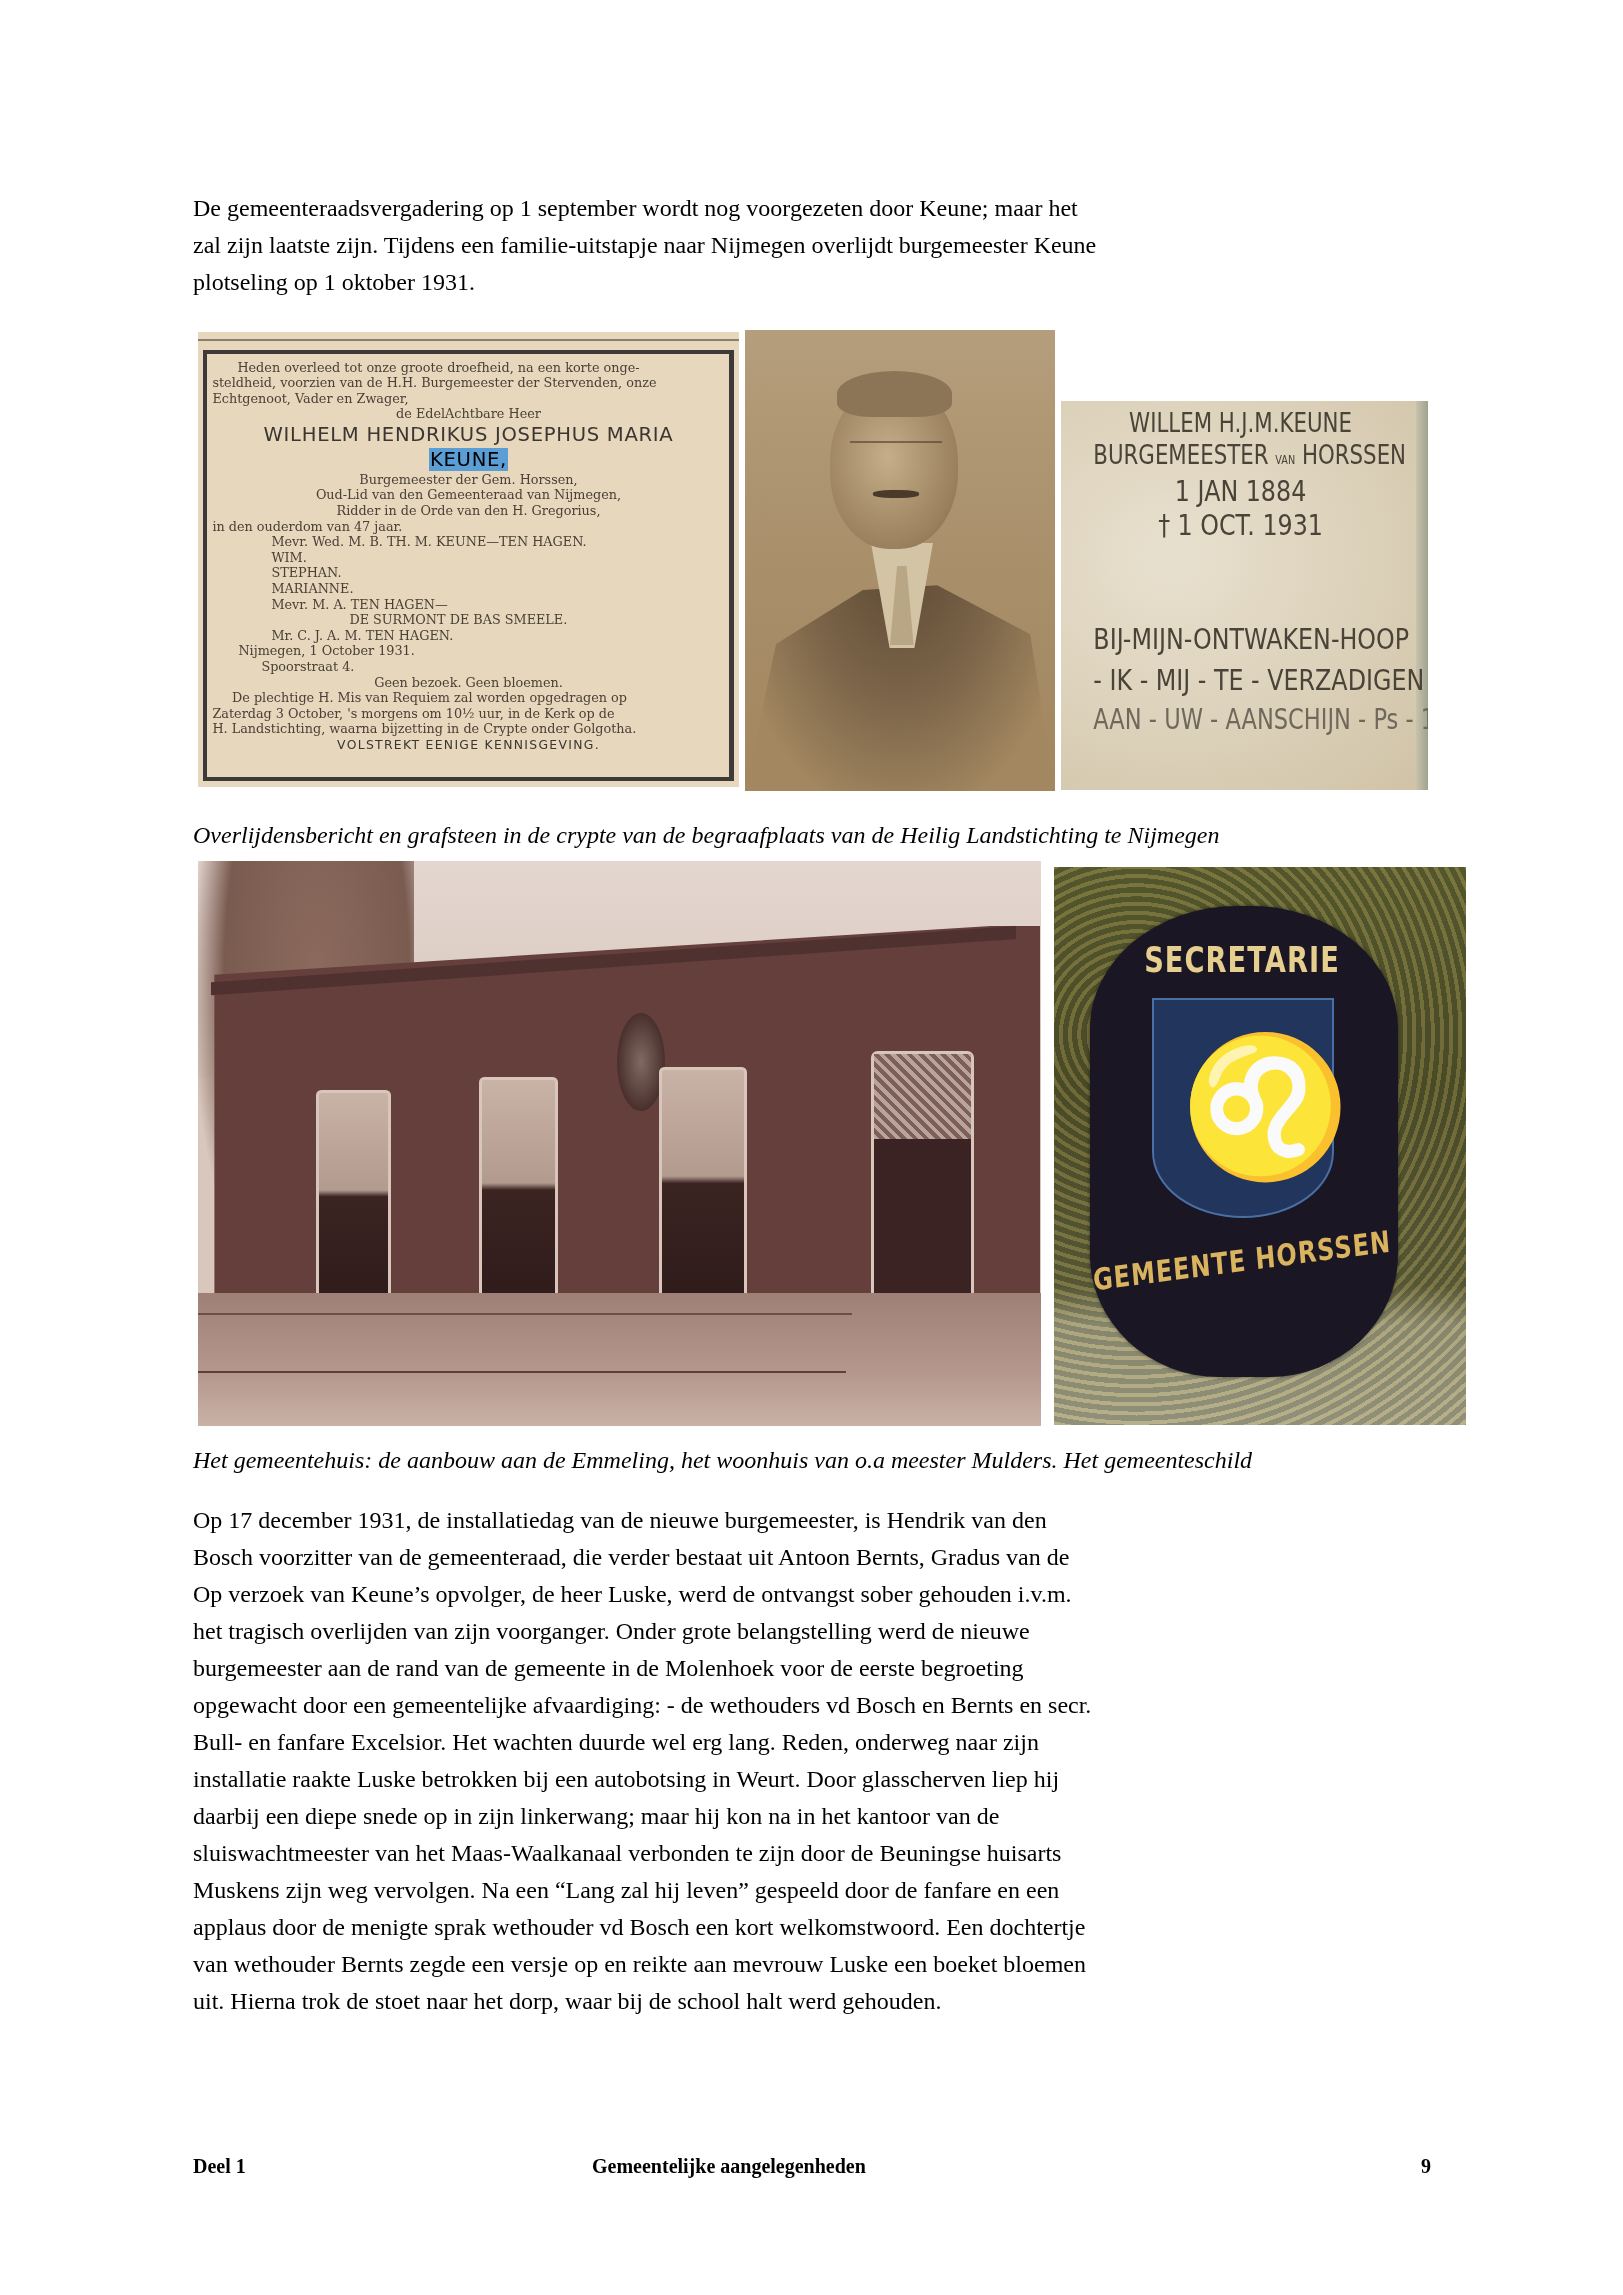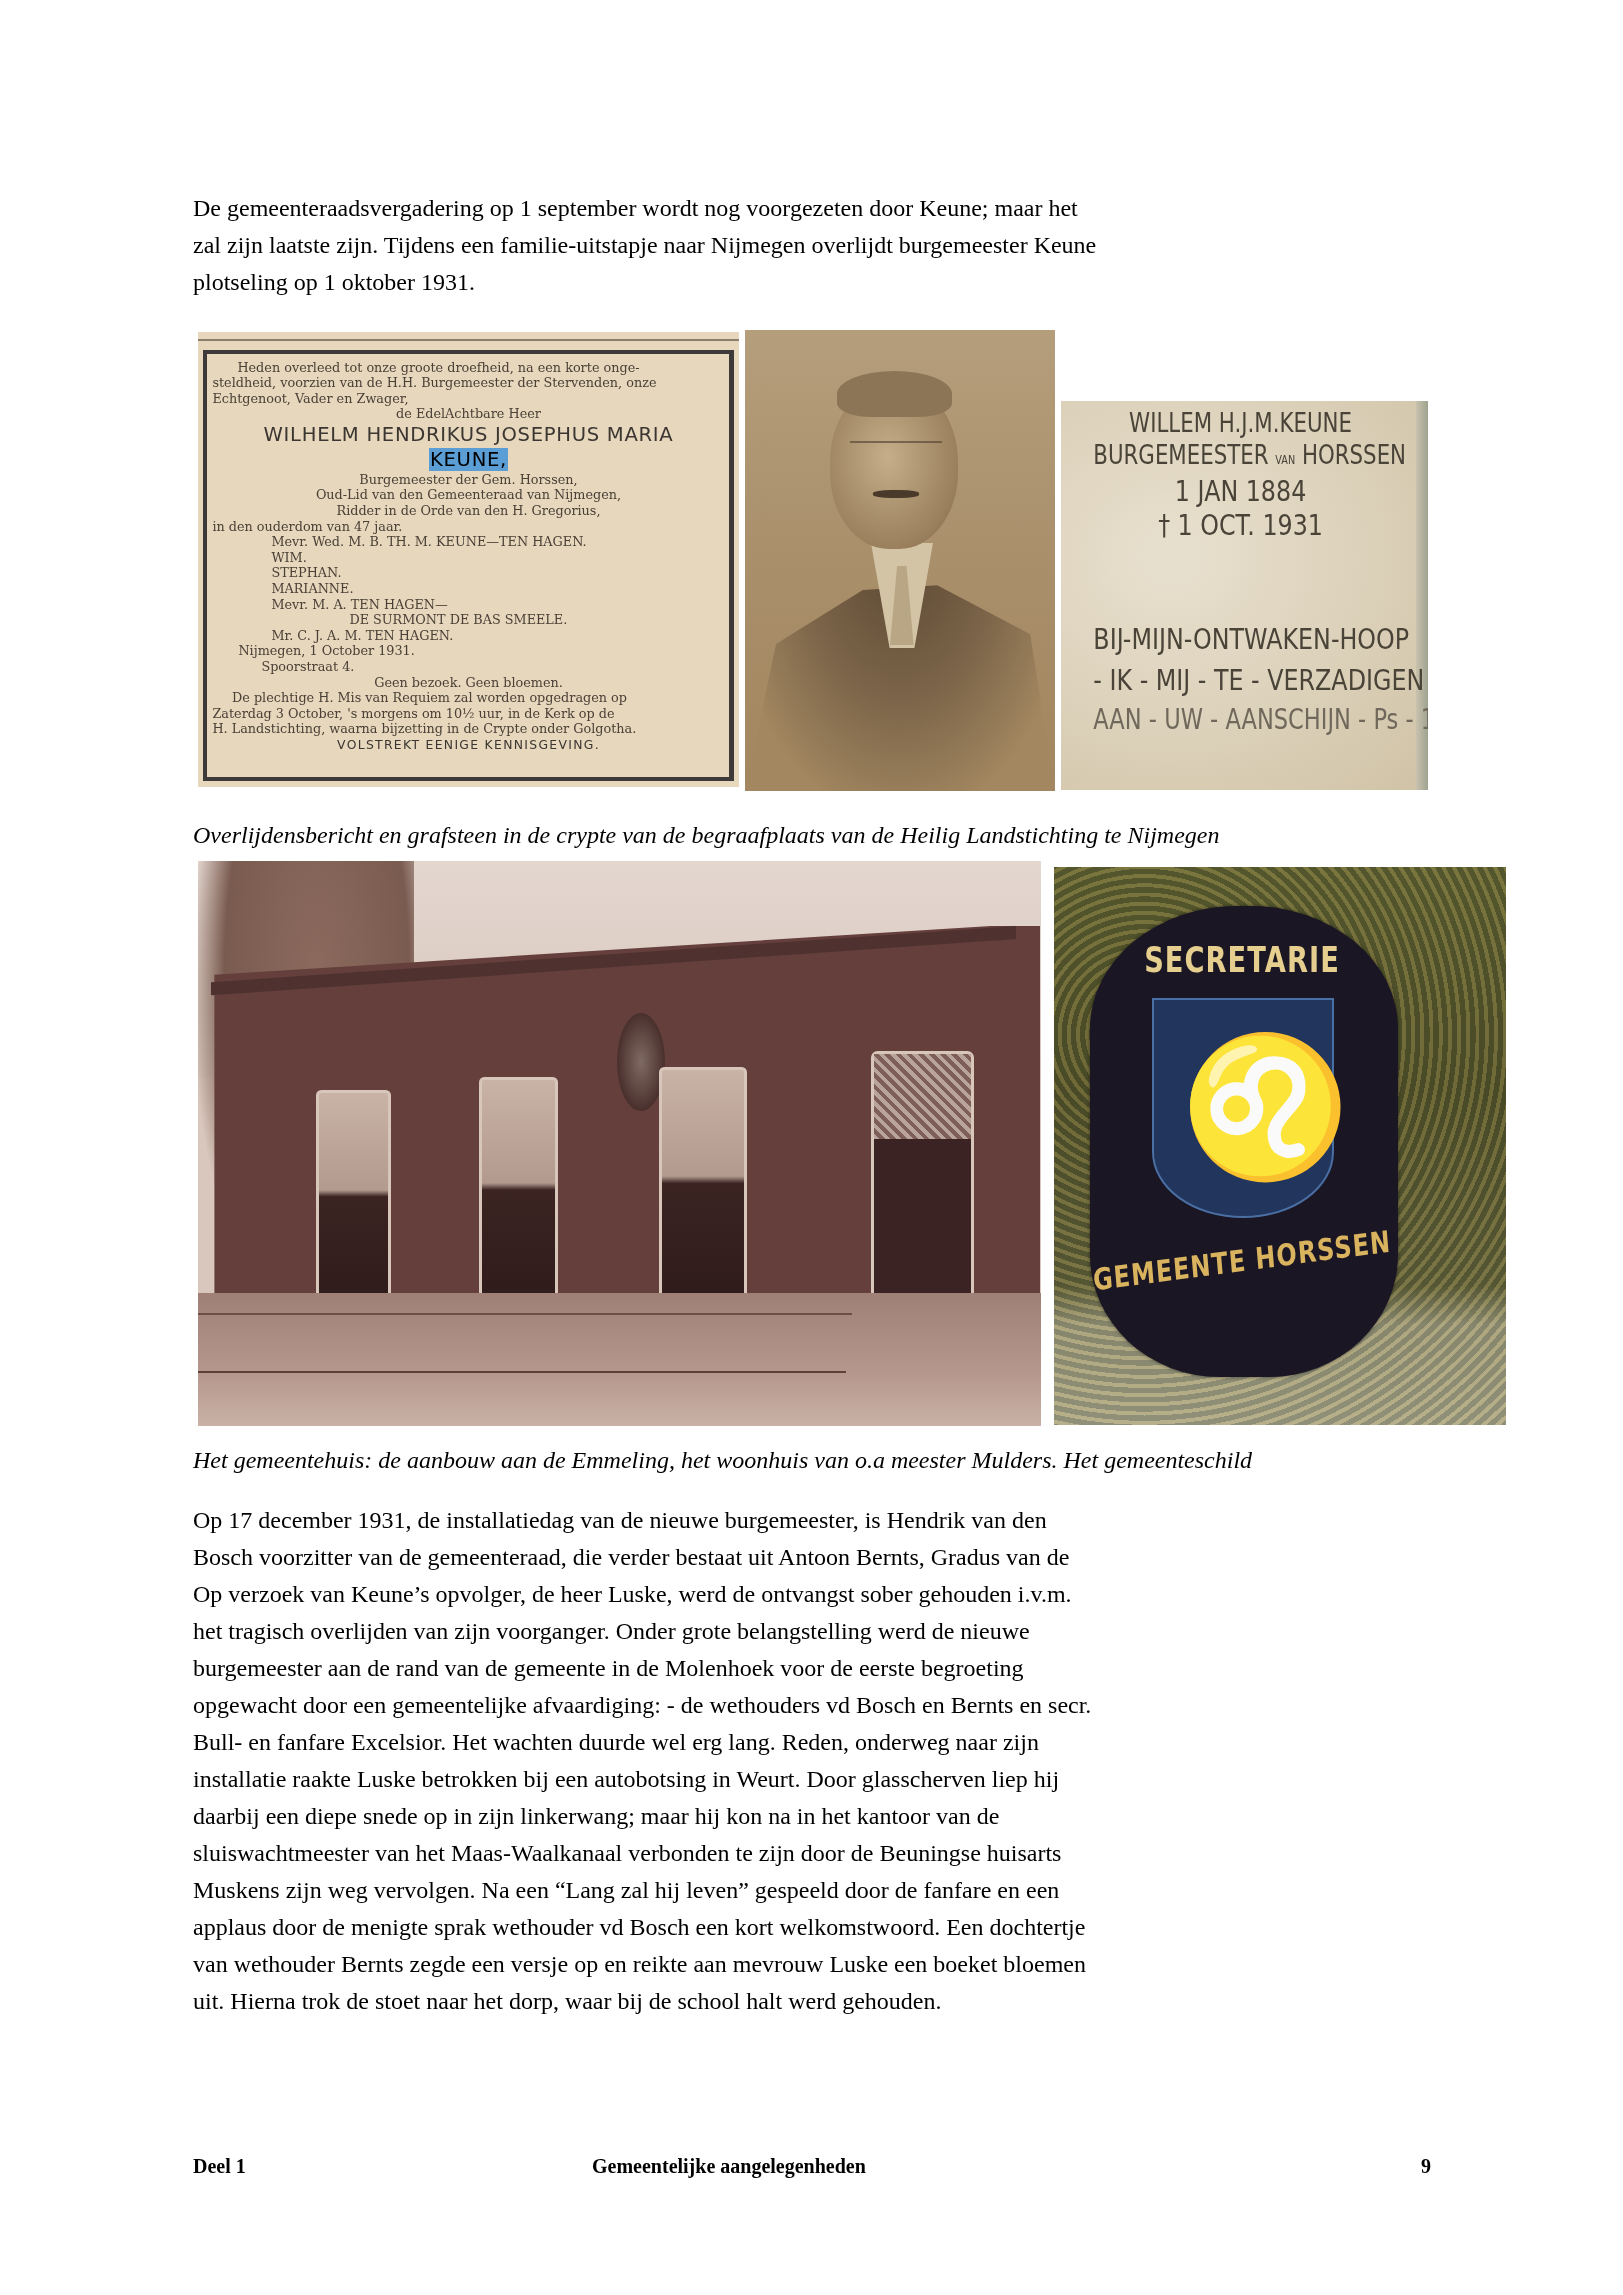--- a/index.html
+++ b/index.html
@@ -40,21 +40,21 @@
   #building .wall { position:absolute; left:16.4px; top:65px; width:826px; height:406px; background:#643f3b; clip-path:polygon(0 12%, 94% 0, 94% 0, 100% 0, 100% 100%, 0 100%); }
   #building .base { position:absolute; left:16.4px; top:432px; width:826px; height:79px; background:#7d5751; }
   #building .win { position:absolute; border:3.3px solid #d8c6bb; background:linear-gradient(180deg,#c9b2a6 0%,#b39a8f 45%,#3b2422 48%,#2e1b1a 100%); border-radius:5.2px 5.2px 0 0; }
   #building .door { position:absolute; left:673px; top:190px; width:97px; height:366px; border:3.3px solid #d8c6bb; background:#3a2322; border-radius:6.5px 6.5px 0 0; }
   #building .transom { position:absolute; left:0; top:0; width:100%; height:85px; background:repeating-linear-gradient(45deg,#b8a49a 0 3.9px,#7e5e58 3.9px 7.9px); }
   #building .plaque { position:absolute; left:419px; top:152px; width:48px; height:98px; border-radius:50%; background:radial-gradient(ellipse,#7f6a62 0%,#4a302d 70%); }
   #building .garden { position:absolute; left:0; top:432px; width:100%; height:133px; background:linear-gradient(180deg,#9f8077 0%,#b5978d 60%,#c9b1a6 100%); }
   #building .fence { position:absolute; left:0; top:510px; width:648px; height:2px; background:#5d403a; }
   #building .fence2 { position:absolute; left:0; top:452px; width:654px; height:2px; background:#6d4d47; }
   
-  #shieldimg { left:1054px; top:867px; width:452px; height:558px; background:linear-gradient(180deg,#6b6a3a 0%,#5a5630 40%,#6d6a45 75%,#b9b39c 82%,#c8c3ae 100%); }
+  #shieldimg { left:1054px; top:867px; width:412px; height:558px; background:linear-gradient(180deg,#6b6a3a 0%,#5a5630 40%,#6d6a45 75%,#b9b39c 82%,#c8c3ae 100%); }
   #shieldimg .foliage { position:absolute; inset:0; background:repeating-radial-gradient(circle at 20% 30%, rgba(150,140,70,.35) 0 3.9px, rgba(40,50,20,.35) 3.9px 9.2px); }
   #shieldimg .plate { position:absolute; left:36px; top:39px; width:308px; height:471px; background:#1a1624; border-radius:48% 48% 42% 42% / 26% 26% 26% 26%; box-shadow:0 0 3.9px rgba(0,0,0,.5); }
   #shieldimg .arms { position:absolute; left:98px; top:131px; width:178px; height:216px; background:#22355d; border:2px solid #4a6fa4; border-radius:0 0 50% 50% / 0 0 30% 30%; }
   #shieldimg .lion { position:absolute; left:26px; top:19.6px; width:124px; height:177px; color:#e1a94a; font-size:137px; line-height:177px; text-align:center; }
   #shieldimg .arc-top { position:absolute; left:0; top:73px; width:376px; text-align:center; font-family:"DejaVu Sans", sans-serif; font-weight:bold; font-size:35px; letter-spacing:1.3px; color:#e6cf8e; transform:scaleX(0.78); }
   #shieldimg .arc-bot { position:absolute; left:0; top:376px; width:376px; text-align:center; font-family:"DejaVu Sans", sans-serif; font-weight:bold; font-size:30px; letter-spacing:1.3px; color:#d9b35e; transform:scaleX(0.8) rotate(-6deg); }
   
   .footer { position:absolute; top:2148px; font-size:20px; font-weight:bold; line-height:37px; white-space:nowrap; }
 </style>
 </head>

